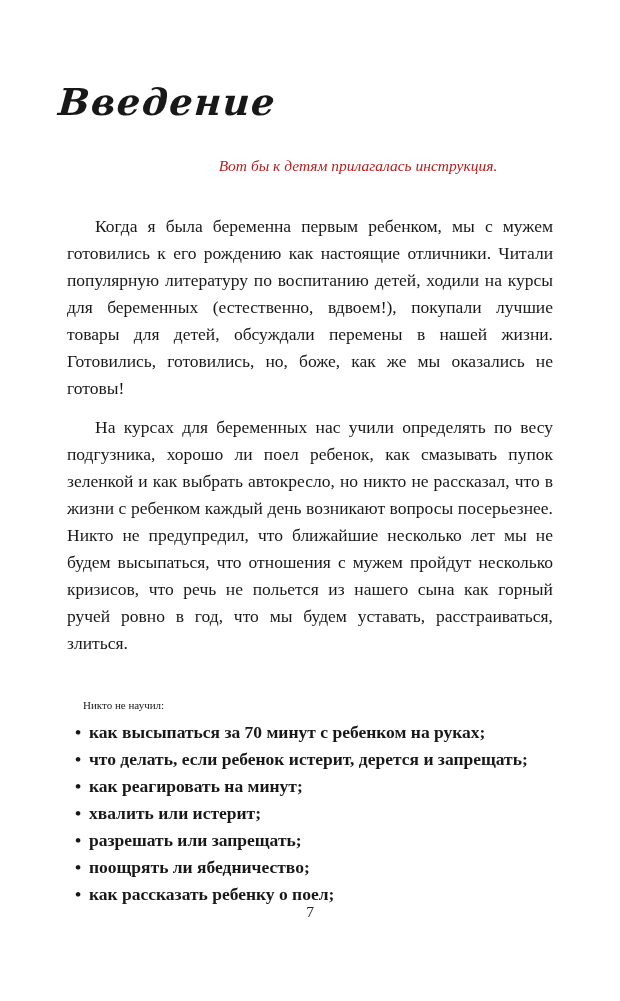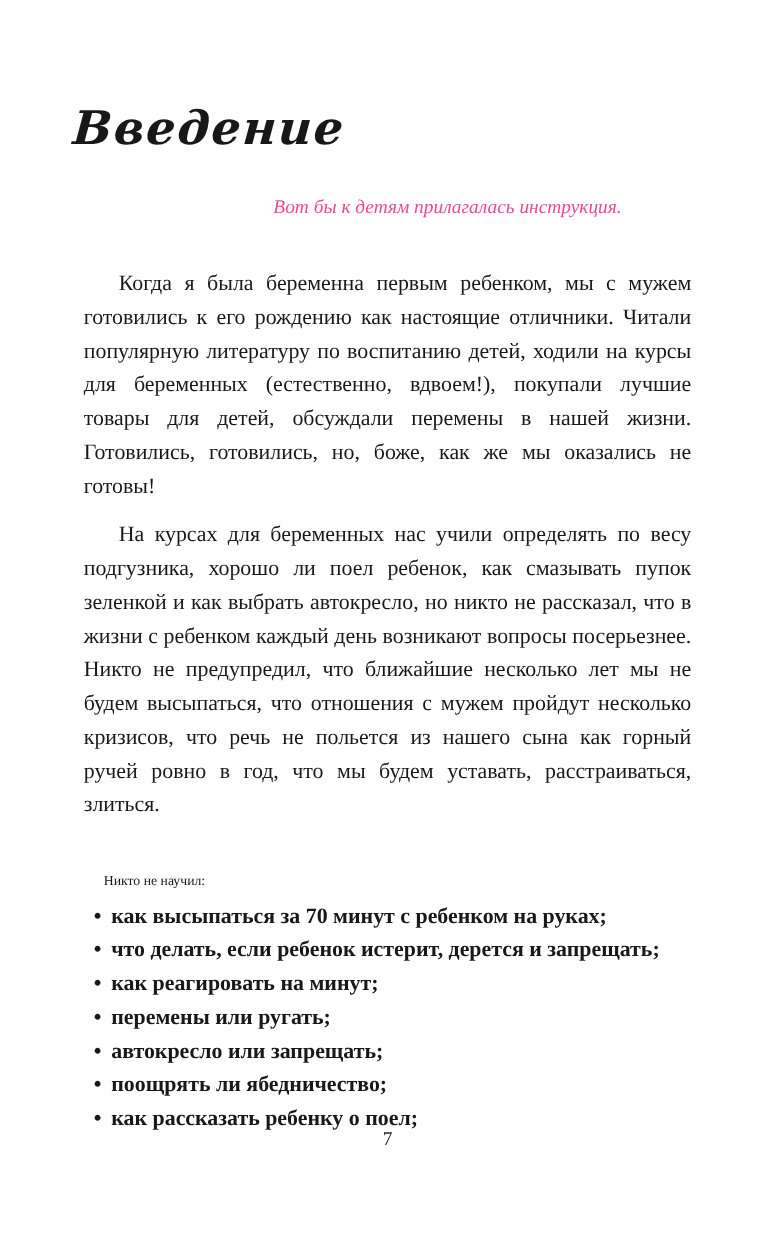--- a/index.html
+++ b/index.html
@@ -30,21 +30,21 @@
     transform-origin: left bottom;
   }
   .epigraph {
     font-family: "Liberation Serif", serif;
     font-style: italic;
     font-size: 15.5px;
     line-height: 26px;
     text-align: center;
     width: 330px;
     margin: 0 42px 34px auto;
-    color: #ec4899;
+    color: #b91c1c;
   }
   .body-text {
     font-family: "Liberation Serif", serif;
     font-size: 17.5px;
     line-height: 27px;
     text-align: justify;
   }
   .body-text p {
     margin: 12px;
     text-indent: 28px;
@@ -113,25 +113,25 @@
     <li>
       <span class="bullet">•</span>
       <span class="li-text">что делать, если ребенок истерит, дерется и запрещать;</span>
     </li>
     <li>
       <span class="bullet">•</span>
       <span class="li-text">как реагировать на минут;</span>
     </li>
     <li>
       <span class="bullet">•</span>
-      <span class="li-text">перемены или ругать;</span>
+      <span class="li-text">хвалить или истерит;</span>
     </li>
     <li>
       <span class="bullet">•</span>
-      <span class="li-text">автокресло или запрещать;</span>
+      <span class="li-text">разрешать или запрещать;</span>
     </li>
     <li>
       <span class="bullet">•</span>
       <span class="li-text">поощрять ли ябедничество;</span>
     </li>
     <li>
       <span class="bullet">•</span>
       <span class="li-text">как рассказать ребенку о поел;</span>
     </li>
   </ul>

